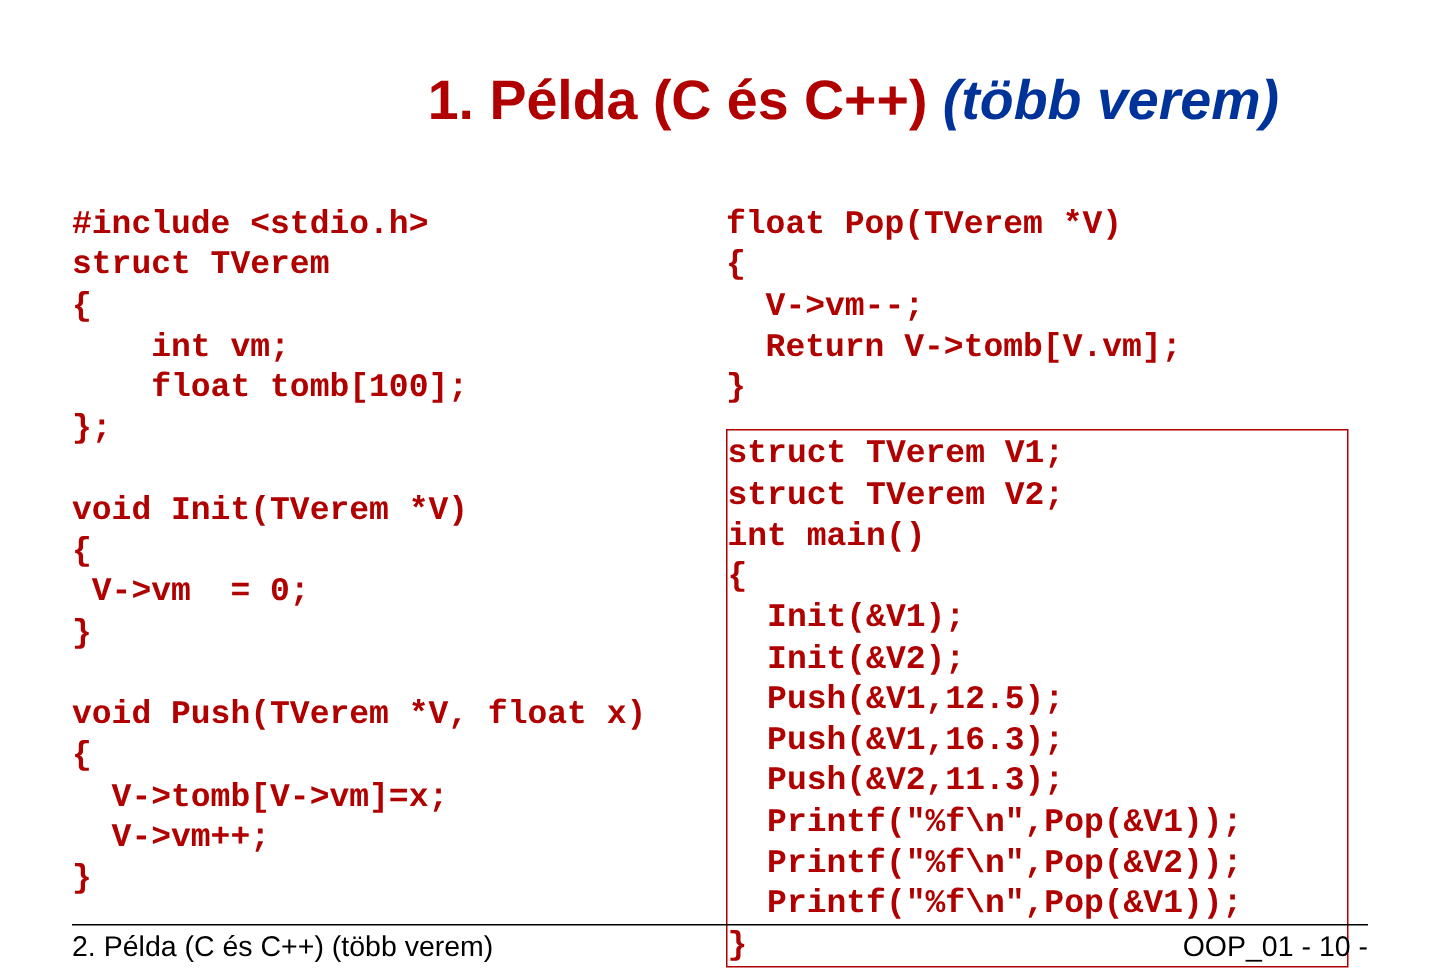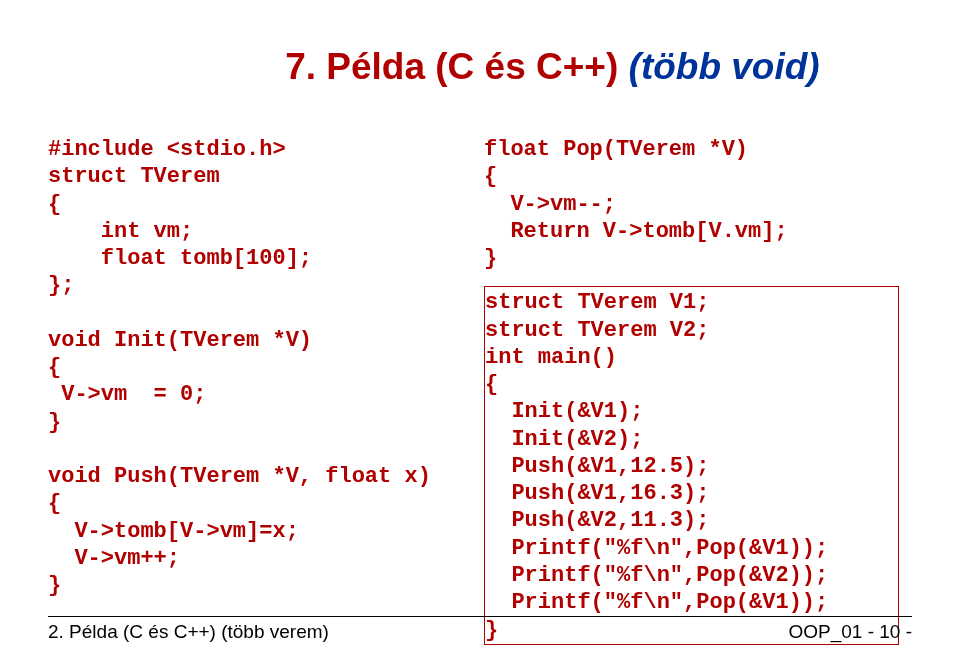--- a/index.html
+++ b/index.html
@@ -50,21 +50,21 @@
       bottom: 36px;
       border: none;
       border-top: 1px solid #000;
     }
   </style>
 </head>
 <body>
 
 <div class="slide">
   <div class="title">
-    <span class="red">7. Példa (C és C++)</span><span class="blueital"> (több void)</span>
+    <span class="red">1. Példa (C és C++)</span><span class="blueital"> (több verem)</span>
   </div>
 
   <div class="columns">
     <div class="left">
       <div class="code">#include &lt;stdio.h&gt;
 struct TVerem
 {
     int vm;
     float tomb[100];
 };

